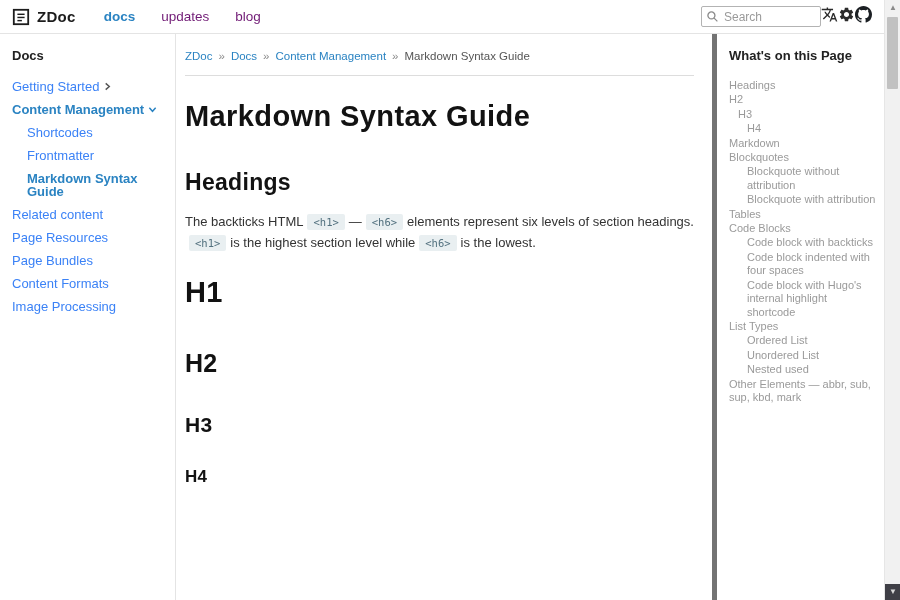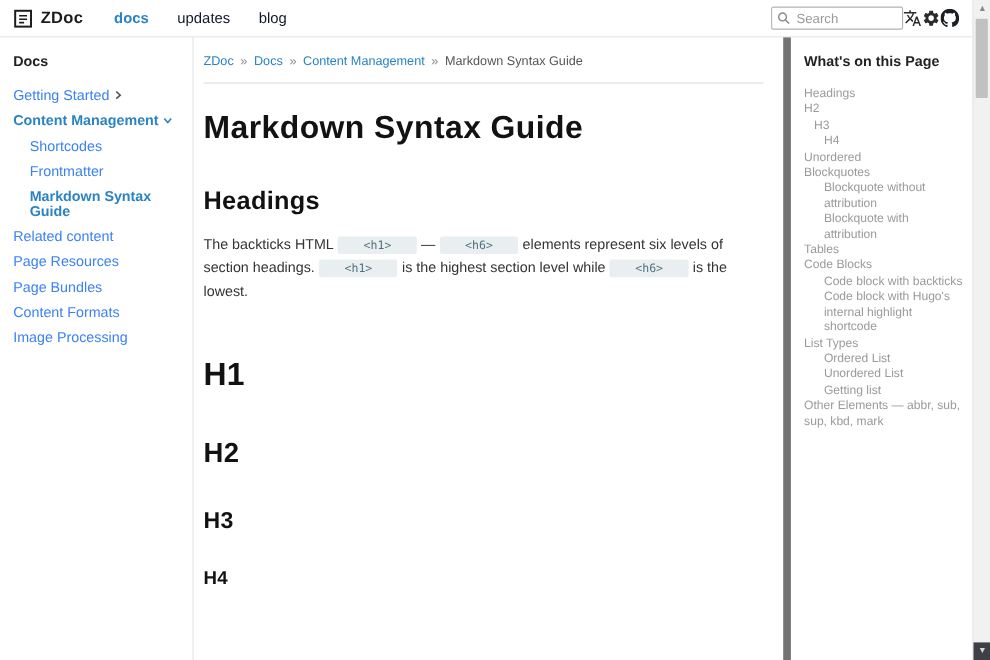--- a/index.html
+++ b/index.html
@@ -19,23 +19,23 @@
     height: 34px; flex: 0 0 34px;
     display: flex; align-items: center;
     padding: 0 12px;
     border-bottom: 1px solid #e4e4e4;
     background: #fff;
   }
   .brand { display: flex; align-items: center; gap: 7px; cursor: pointer; }
   .brand-logo { width: 18px; height: 18px; display: block; }
   .brand-name { font-size: 15px; font-weight: 700; color: #1c1c1c; letter-spacing: 0.3px; }
   .nav-links { display: flex; gap: 26px; margin-left: 28px; }
-  .nav-link { font-size: 13.5px; color: #0f172a; cursor: pointer; }
+  .nav-link { font-size: 13.5px; color: #701a75; cursor: pointer; }
   .nav-link.active { color: #2a83c2; font-weight: 700; }
-  .nav-right { margin-left: auto; display: flex; align-items: center; }
+  .nav-right { margin-left: auto; display: flex; align-items: flex-start; }
   .searchbox { position: relative; }
   .searchbox input {
     width: 120px; height: 21px;
     border: 1px solid #b3b3b3; border-radius: 2px;
     padding: 0 4px 0 22px;
     font-size: 12px; color: #555;
     font-family: "Liberation Sans", sans-serif;
     outline: none;
   }
   .searchbox input::placeholder { color: #9a9a9a; }
@@ -76,33 +76,33 @@
   .article-title {
     font-size: 29px; font-weight: 700; color: #121212;
     letter-spacing: 0.4px; margin: 24px 0 0 0;
   }
   .para { font-size: 13px; line-height: 1.65; color: #333; margin: 15px 0 0 0; max-width: 520px; }
   .h2-title { font-size: 23px; font-weight: 700; color: #121212; letter-spacing: 0.3px; margin: 36px 0 0 0; }
   .codechip {
     font-family: "DejaVu Sans Mono", monospace;
     font-size: 10.5px; color: #52707e;
     background: #e9eff1; border-radius: 2px;
-    padding: 2px 23px; margin: 0 4px;
+    padding: 2px 6px; margin: 0 4px;
     white-space: nowrap;
   }
   .sample { font-weight: 700; color: #121212; letter-spacing: 0.3px; }
-  .sample-h1 { font-size: 29px; margin-top: 50px; }
+  .sample-h1 { font-size: 29px; margin-top: 22px; }
   .sample-h2 { font-size: 25px; margin-top: 40px; }
   .sample-h3 { font-size: 21px; margin-top: 35px; }
   .sample-h4 { font-size: 17px; margin-top: 30px; }
 
   
   .toc {
     width: 172px; flex: 0 0 172px;
-    border-left: 7px solid #737373;
+    border-left: 5px solid #737373;
     padding: 14px 8px 0 12px;
     overflow: hidden;
   }
   .toc-title { font-size: 13px; font-weight: 700; color: #222; margin-bottom: 16px; }
   .toc-item { font-size: 11px; color: #9a9a9a; line-height: 1.22; margin-bottom: 1px; cursor: pointer; }
   .ind1 { padding-left: 9px; }
   .ind2 { padding-left: 18px; }
 
   
   .scrollbar {
@@ -239,32 +239,33 @@
       <div class="sample sample-h4">H4</div>
 
     </div>
 
     <div class="toc">
       <div class="toc-title">What's on this Page</div>
       <div class="toc-item">Headings</div>
       <div class="toc-item">H2</div>
       <div class="toc-item ind1">H3</div>
       <div class="toc-item ind2">H4</div>
-      <div class="toc-item">Unordered</div>
+      <div class="toc-item">Markdown</div>
       <div class="toc-item">Blockquotes</div>
       <div class="toc-item ind2">Blockquote without attribution</div>
       <div class="toc-item ind2">Blockquote with attribution</div>
       <div class="toc-item">Tables</div>
       <div class="toc-item">Code Blocks</div>
       <div class="toc-item ind2">Code block with backticks</div>
+      <div class="toc-item ind2">Code block indented with four spaces</div>
       <div class="toc-item ind2">Code block with Hugo's internal highlight shortcode</div>
       <div class="toc-item">List Types</div>
       <div class="toc-item ind2">Ordered List</div>
       <div class="toc-item ind2">Unordered List</div>
-      <div class="toc-item ind2">Getting list</div>
+      <div class="toc-item ind2">Nested used</div>
       <div class="toc-item">Other Elements — abbr, sub, sup, kbd, mark</div>
     </div>
 
   </div>
 </div>
 
 <div class="scrollbar">
   <div class="sb-arrow">▲</div>
   <div class="sb-thumb"></div>
   <div class="sb-bottom">▼</div>

